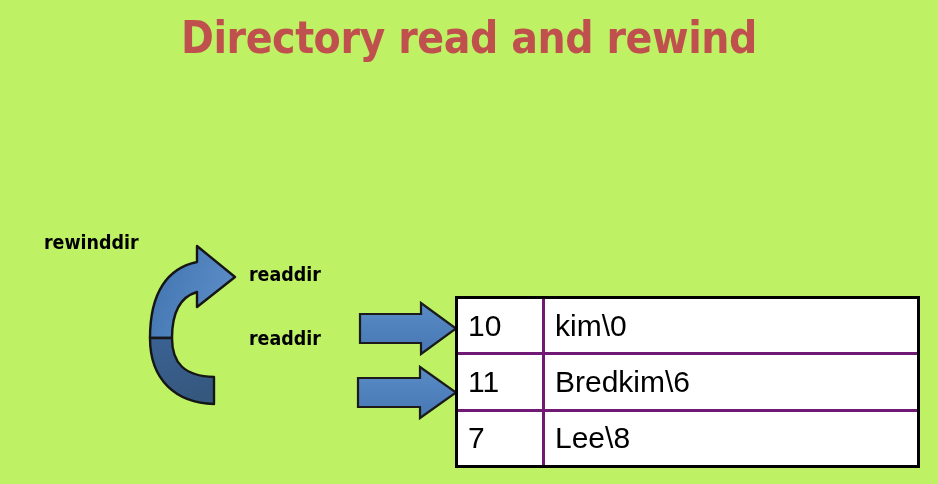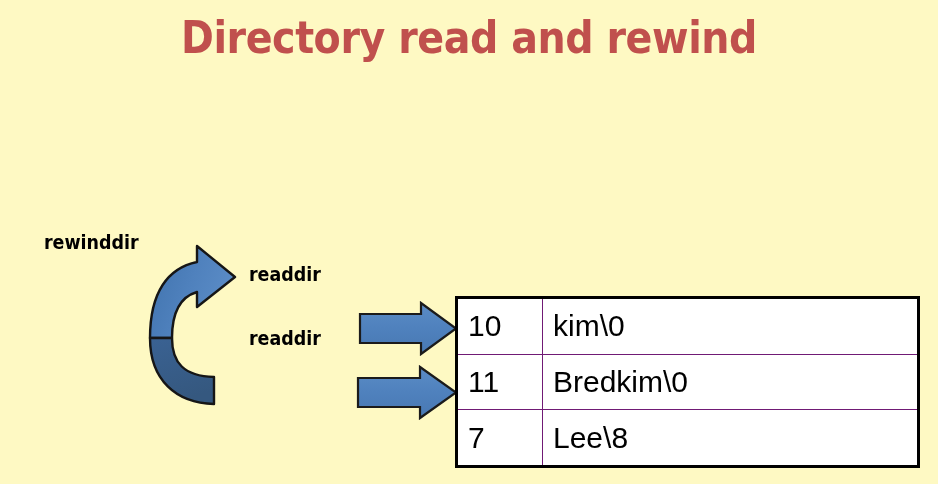--- a/index.html
+++ b/index.html
@@ -7,21 +7,21 @@
     padding: 0;
     background: #ffffff;
   }
   body {
     font-family: "Liberation Sans", sans-serif;
   }
   #slide {
     position: relative;
     width: 938px;
     height: 484px;
-    background: #fef9c3;
+    background: #bef264;
     overflow: hidden;
   }
 
   
   #slide-title {
     position: absolute;
     left: 0;
     top: 8px;
     width: 938px;
     text-align: center;
@@ -73,21 +73,21 @@
     box-sizing: border-box;
     background: #ffffff;
   }
   #dir-table table {
     width: 100%;
     height: 100%;
     border-collapse: collapse;
     table-layout: fixed;
   }
   #dir-table td {
-    border: 1px solid #701a75;
+    border: 3px solid #701a75;
     font-family: "Liberation Sans", sans-serif;
     font-weight: normal;
     font-size: 30px;
     line-height: 34px;
     color: #000000;
     padding: 0 0 0 10px;
     vertical-align: middle;
     background: #ffffff;
   }
   #dir-table td.col-inode { width: 74px; }
@@ -189,21 +189,21 @@
 
   <div id="dir-table">
     <table>
       <tbody>
         <tr>
           <td class="col-inode">10</td>
           <td class="col-name">kim\0</td>
         </tr>
         <tr>
           <td class="col-inode">11</td>
-          <td class="col-name">Bredkim\0</td>
+          <td class="col-name">Bredkim\6</td>
         </tr>
         <tr>
           <td class="col-inode">7</td>
           <td class="col-name">Lee\8</td>
         </tr>
       </tbody>
     </table>
   </div>
 
 </div>

